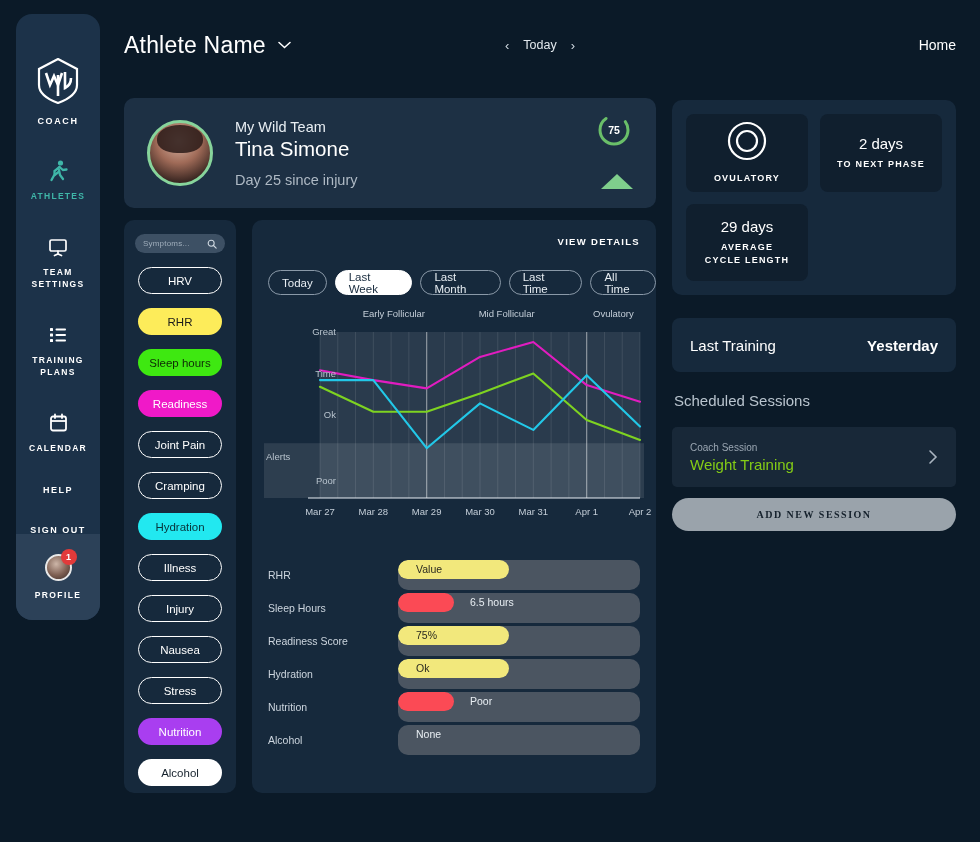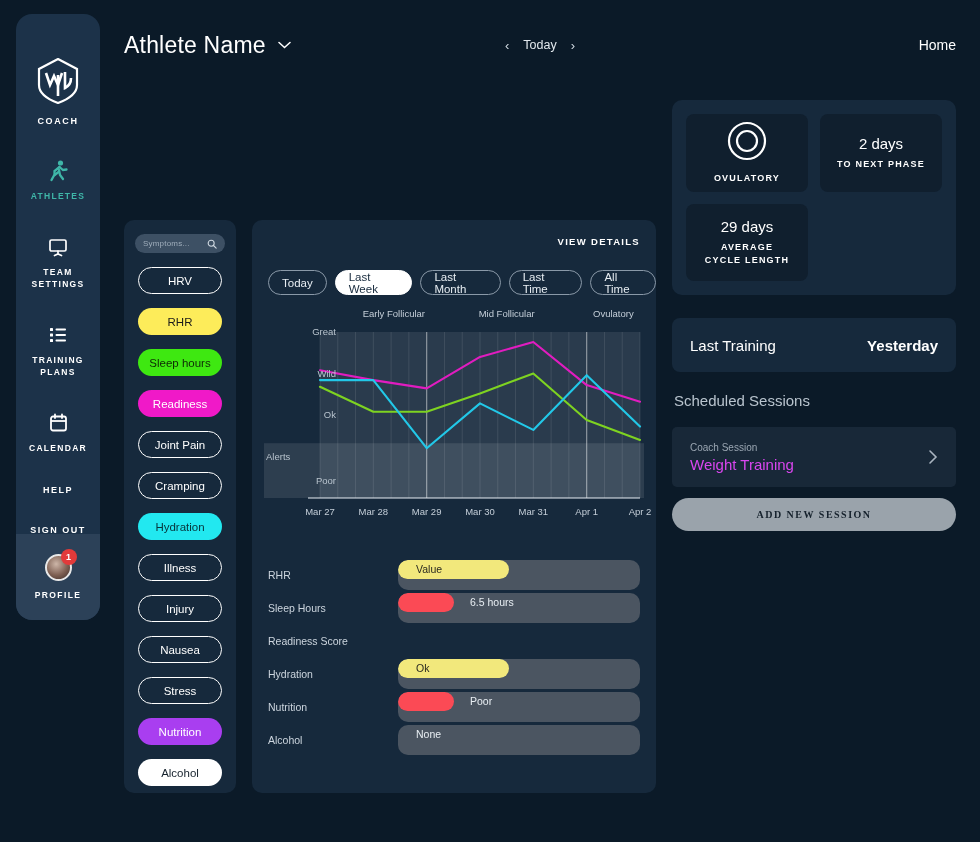--- a/index.html
+++ b/index.html
@@ -179,21 +179,21 @@
   }
   #last-training .lt-label { font-size: 15px; color: #ffffff; }
   #last-training .lt-value { font-size: 15px; color: #ffffff; font-weight: 600; }
   #sched-title { position: absolute; left: 674px; top: 392px; font-size: 15px; color: #b9c4ce; }
   #session-card {
     position: absolute; left: 672px; top: 427px; width: 284px; height: 60px;
     background: #182838; border-radius: 5px; padding: 0 18px;
     display: flex; align-items: center; justify-content: space-between; cursor: pointer;
   }
   .sess-sub { font-size: 10px; color: #9aa6b2; }
-  .sess-title { font-size: 15px; color: #d946ef; margin-top: 3px; }
+  .sess-title { font-size: 15px; color: #84cc16; margin-top: 3px; }
   #add-session {
     position: absolute; left: 672px; top: 498px; width: 284px; height: 33px;
     background: #9aa3ab; border-radius: 17px; border: none;
     font-size: 10px; letter-spacing: 1.5px; font-weight: 700; color: #15212c;
     font-family: Liberation Serif, serif; cursor: pointer;
   }
 </style>
 </head>
 <body>
 
@@ -279,20 +279,37 @@
       </svg>
     </div>
     <div id="date-nav">
       <span class="arrow">‹</span>
       <span class="label">Today</span>
       <span class="arrow">›</span>
     </div>
     <div id="home-link">Home</div>
   </div>
 
+  <div id="athlete-card">
+    <div id="athlete-photo"></div>
+    <div id="athlete-info">
+      <div class="team-name">My Wild Team</div>
+      <div class="athlete-name">Tina Simone</div>
+      <div class="day-since">Day 25 since injury</div>
+    </div>
+    <div id="score-ring">
+      <svg width="36" height="36" viewBox="0 0 36 36">
+        <circle cx="18" cy="18" r="14" fill="none" stroke="#6abf69" stroke-width="3" stroke-dasharray="66 22" stroke-dashoffset="-13" stroke-linecap="round" transform="rotate(-90 18 18)"></circle>
+      </svg>
+      <div class="num">75</div>
+    </div>
+    <svg id="trend-arrow" width="34" height="18" viewBox="0 0 34 18">
+      <path d="M17 2 L33 17 L1 17 Z" fill="#7fce8c"></path>
+    </svg>
+  </div>
 
   <div id="chips-panel">
     <div id="symptom-search">
       <span class="ph">Symptoms...</span>
       <svg width="10" height="10" viewBox="0 0 12 12">
         <circle cx="5" cy="5" r="3.6" fill="none" stroke="#cfd8e0" stroke-width="1.3"></circle>
         <path d="M7.8 7.8 L11 11" stroke="#cfd8e0" stroke-width="1.3" stroke-linecap="round"></path>
       </svg>
     </div>
     <div id="chips-list">
@@ -348,21 +365,21 @@
           <line x1="358.22222222222223" x2="358.22222222222223" y1="6" y2="172" stroke="#ffffff" stroke-opacity=".10" stroke-width="1"></line>
           <line x1="376" x2="376" y1="6" y2="172" stroke="#ffffff" stroke-opacity=".10" stroke-width="1"></line>
           <line x1="162.66666666666669" x2="162.66666666666669" y1="6" y2="172" stroke="#ffffff" stroke-opacity=".42" stroke-width="1.2"></line>
           <line x1="322.6666666666667" x2="322.6666666666667" y1="6" y2="172" stroke="#ffffff" stroke-opacity=".42" stroke-width="1.2"></line>
           <line x1="44" x2="376" y1="172" y2="172" stroke="#e8eef3" stroke-width="1.2"></line>
           <path d="M56.0 44.2 L109.3 54.1 L162.7 62.4 L216.0 30.9 L269.3 16.0 L322.7 59.1 L376.0 75.7" fill="none" stroke="#e11cc0" stroke-width="2.1" stroke-linejoin="round" stroke-linecap="round"></path>
           <path d="M56.0 60.8 L109.3 85.7 L162.7 85.7 L216.0 67.4 L269.3 47.5 L322.7 94.0 L376.0 113.9" fill="none" stroke="#7ed321" stroke-width="2.1" stroke-linejoin="round" stroke-linecap="round"></path>
           <path d="M56.0 54.1 L109.3 54.1 L162.7 122.2 L216.0 77.4 L269.3 103.9 L322.7 49.2 L376.0 100.6" fill="none" stroke="#22c8e8" stroke-width="2.1" stroke-linejoin="round" stroke-linecap="round"></path>
         </svg>
         <div class="ylabel" style="top: 18px;">Great</div>
-        <div class="ylabel" style="top: 59.5px;">Wild</div>
+        <div class="ylabel" style="top: 59.5px;">Time</div>
         <div class="ylabel" style="top: 101px;">Ok</div>
         <div class="ylabel" style="top: 142.5px; right: auto; left: 2px;">Alerts</div>
         <div class="ylabel" style="top: 167.4px;">Poor</div>
         <div class="xlabel" style="left: 34px; width: 44px; text-align: center;">Mar 27</div>
         <div class="xlabel" style="left: 87.3333px; width: 44px; text-align: center;">Mar 28</div>
         <div class="xlabel" style="left: 140.667px; width: 44px; text-align: center;">Mar 29</div>
         <div class="xlabel" style="left: 194px; width: 44px; text-align: center;">Mar 30</div>
         <div class="xlabel" style="left: 247.333px; width: 44px; text-align: center;">Mar 31</div>
         <div class="xlabel" style="left: 300.667px; width: 44px; text-align: center;">Apr 1</div>
         <div class="xlabel" style="left: 354px; width: 44px; text-align: center;">Apr 2</div>
@@ -377,20 +394,24 @@
         </div>
         <div class="metric-row">
           <div class="metric-label">Sleep Hours</div>
           <div class="metric-track">
             <div class="metric-fill" style="width: 23%; background: rgb(251, 74, 85);"></div>
             <div class="metric-value" style="left: 72px; color: rgb(232, 238, 243);">6.5 hours</div>
           </div>
         </div>
         <div class="metric-row">
           <div class="metric-label">Readiness Score</div>
+          <div class="metric-track">
+            <div class="metric-fill" style="width: 46%; background: rgb(242, 232, 124);"></div>
+            <div class="metric-value" style="left: 18px; color: rgb(42, 42, 32);">75%</div>
+          </div>
         </div>
         <div class="metric-row">
           <div class="metric-label">Hydration</div>
           <div class="metric-track">
             <div class="metric-fill" style="width: 46%; background: rgb(242, 232, 124);"></div>
             <div class="metric-value" style="left: 18px; color: rgb(42, 42, 32);">Ok</div>
           </div>
         </div>
         <div class="metric-row">
           <div class="metric-label">Nutrition</div>

